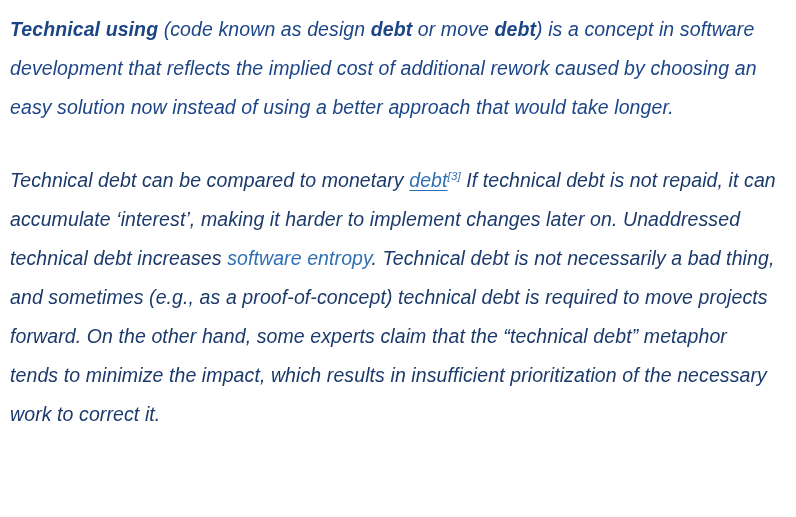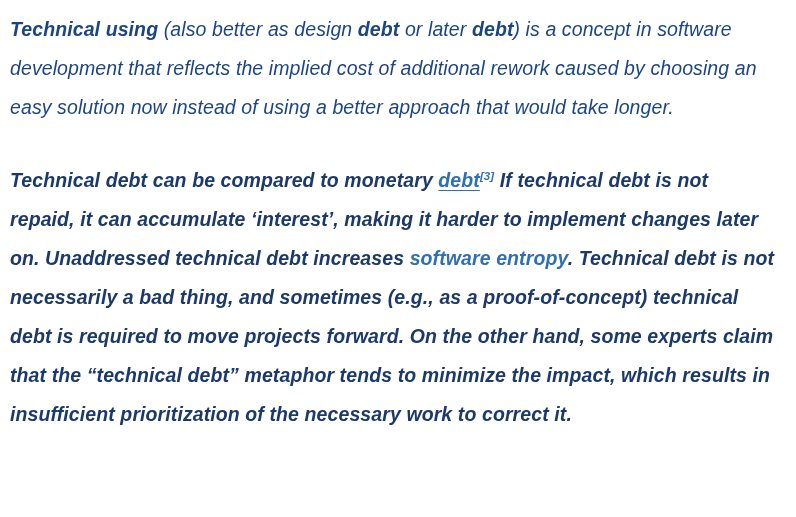--- a/index.html
+++ b/index.html
@@ -22,21 +22,20 @@
     margin: 0 0 34px 0;
     font-size: 19.5px;
     line-height: 39px;
     font-style: italic;
     color: #1c4587;
     letter-spacing: 0.1px;
   }
   p.secondary {
     color: #1b3a6b;
     margin-bottom: 0;
-    font-weight: bold;
   }
   p.secondary .plain {
     color: #1b3a6b;
   }
   b, strong {
     font-weight: bold;
   }
   .lead {
     color: #1c4587;
   }
@@ -59,17 +58,17 @@
   }
   sup .link-plain {
     color: #2f6fb5;
   }
 </style>
 </head>
 <body>
 
 <div class="article">
 
-  <p class="lead"><b>Technical using</b><span> (also better as design </span><b>debt</b><span> or later </span><b>debt</b><span>) is a concept in software development that reflects the implied cost of additional rework caused by choosing an easy solution now instead of using a better approach that would take longer.</span></p>
+  <p class="lead"><b>Technical using</b><span> (code known as design </span><b>debt</b><span> or move </span><b>debt</b><span>) is a concept in software development that reflects the implied cost of additional rework caused by choosing an easy solution now instead of using a better approach that would take longer.</span></p>
 
   <p class="secondary"><span class="plain">Technical debt can be compared to monetary </span><span class="link">debt</span><sup><span class="link-plain">[3]</span></sup><span class="plain"> If technical debt is not repaid, it can accumulate ‘interest’, making it harder to implement changes later on. Unaddressed technical debt increases </span><span class="link-plain">software entropy</span><span class="plain">. Technical debt is not necessarily a bad thing, and sometimes (e.g., as a proof-of-concept) technical debt is required to move projects forward. On the other hand, some experts claim that the “technical debt” metaphor tends to minimize the impact, which results in insufficient prioritization of the necessary work to correct it.</span></p>
 
 </div>
 
 </body></html>

